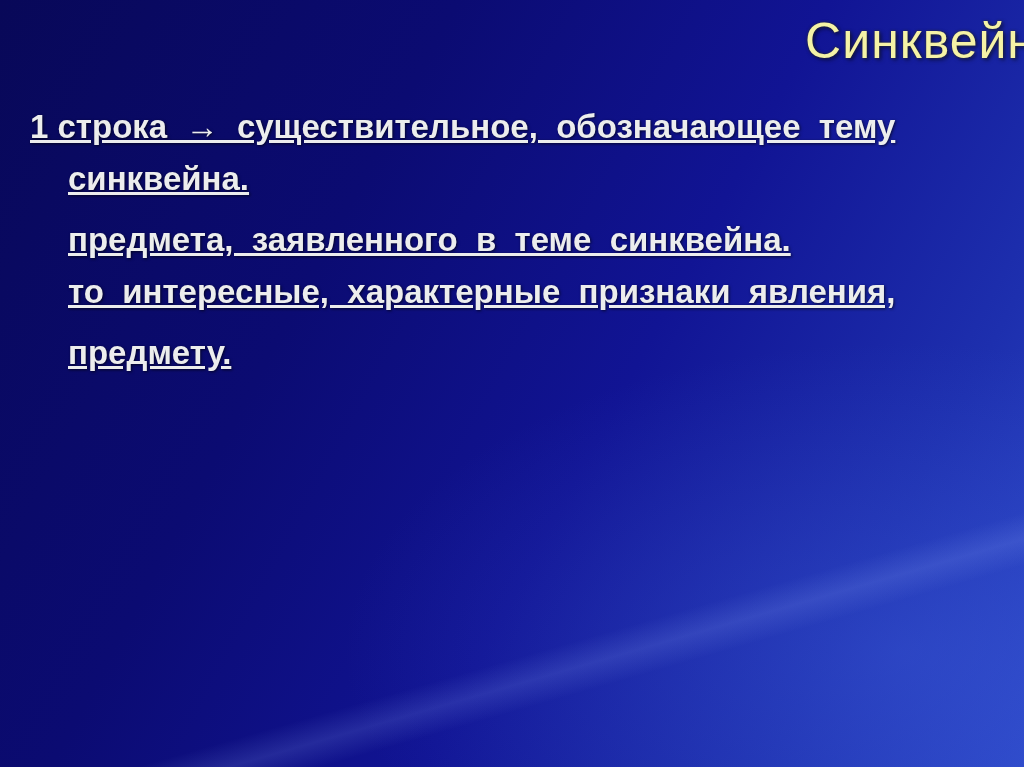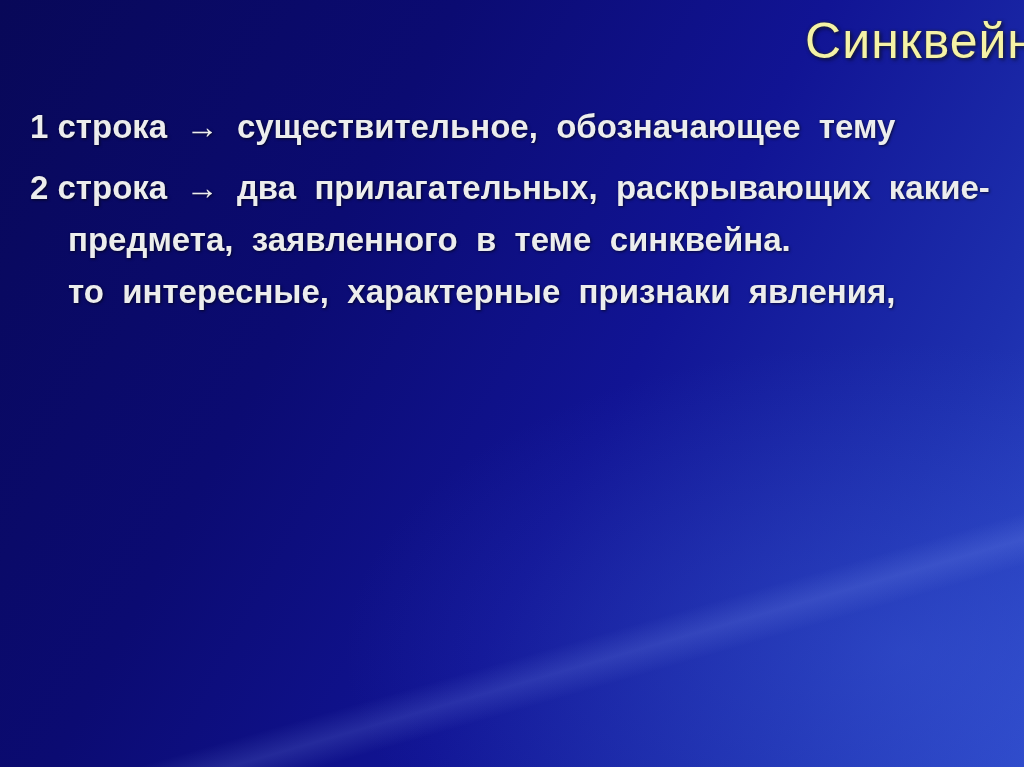--- a/index.html
+++ b/index.html
@@ -43,20 +43,21 @@
   .content {
     position: absolute;
     top: 101px;
     left: 30px;
     right: 8px;
     color: #eceded;
     text-shadow: 1px 1px 3px rgba(0,0,0,0.65);
   }
   .rule-item {
     margin: 0 0 9px 0;
+    text-decoration: underline;
   }
   .rule-line {
     font-size: 33px;
     font-weight: bold;
     line-height: 52px;
     white-space: pre;
   }
   .rule-line.cont {
     padding-left: 38px;
   }
@@ -66,29 +67,30 @@
 
 <div class="slide">
   <div class="streak"></div>
 
   <h1 class="title">Синквейн</h1>
 
   <div class="content">
 
     <div class="rule-item">
       <div class="rule-line">1 строка  →  существительное,  обозначающее  тему</div>
+      <div class="rule-line cont">синквейна.</div>
     </div>
 
     <div class="rule-item">
-      <div class="rule-line">2 строка  →  два  прилагательных,  раскрывающих  какие-</div>
       <div class="rule-line cont">предмета,  заявленного  в  теме  синквейна.</div>
       <div class="rule-line cont">то  интересные,  характерные  признаки  явления,</div>
     </div>
 
     <div class="rule-item">
+      <div class="rule-line cont">предмету.</div>
     </div>
 
     <div class="rule-item">
     </div>
 
 
   </div>
 </div>
 
 </body></html>

